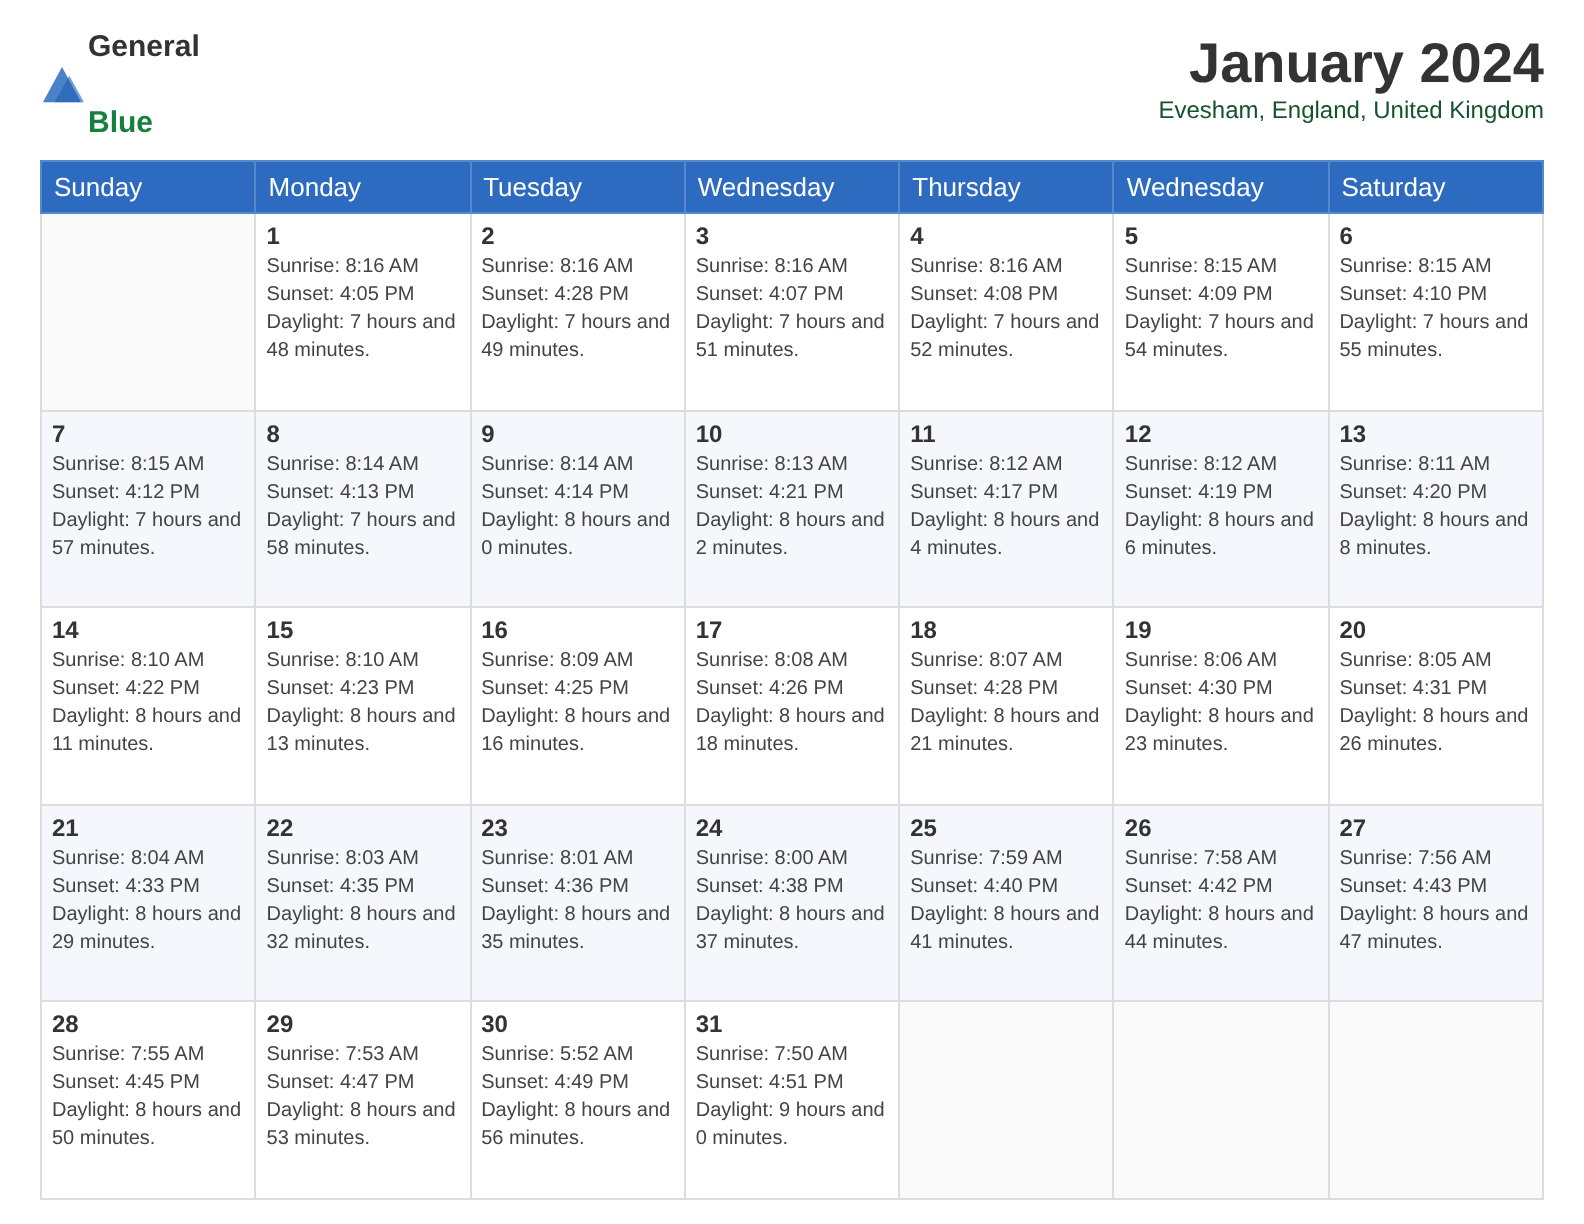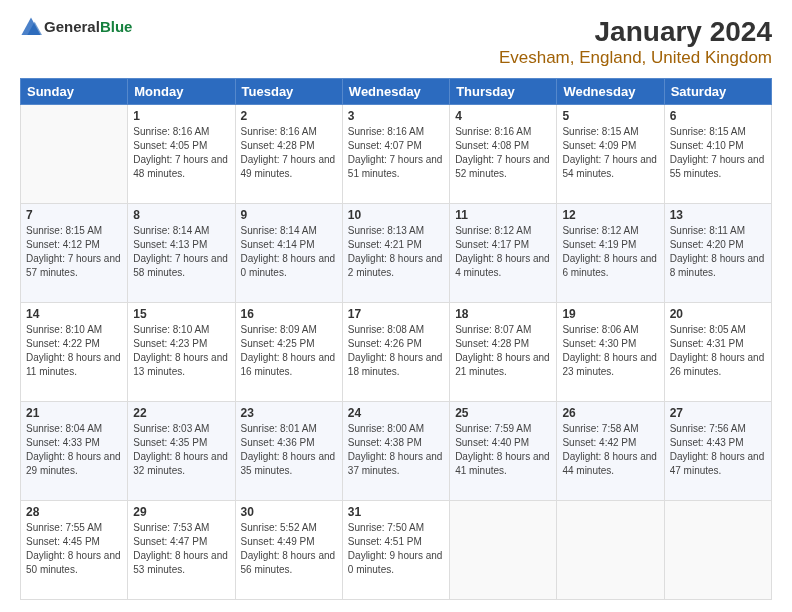--- a/index.html
+++ b/index.html
@@ -22,22 +22,23 @@
       justify-content: space-between;
       align-items: flex-start;
       margin-bottom: 10px;
     }
     .logo {
       display: flex;
       align-items: center;
     }
     .logo-text {
       display: flex;
-      flex-direction: row;
+      flex-direction: column;
       line-height: 1.1;
+      gap: 21px;
     }
     .logo-general {
       font-size: 15px;
       font-weight: bold;
       color: #333;
     }
     .logo-blue {
       font-size: 15px;
       font-weight: bold;
       color: #15803d;
@@ -50,36 +51,36 @@
     .title-section {
       text-align: right;
       margin-left: 20px;
     }
     .calendar-title {
       font-size: 28px;
       font-weight: bold;
       color: #333;
     }
     .calendar-subtitle {
-      font-size: 17px;
-      color: #a16207;
+      font-size: 12px;
+      color: #14532d;
     }
     .calendar-table {
       width: 100%;
       border-collapse: collapse;
       flex: 1;
       table-layout: fixed;
     }
     .calendar-table th {
       background-color: #2c6bbf;
       color: #fff;
       text-align: left;
       padding: 5px 6px;
       font-size: 13px;
-      font-weight: bold;
+      font-weight: normal;
       border: 1px solid #5588cc;
       margin-top: 16px;
     }
     .calendar-table td {
       vertical-align: top;
       padding: 4px 5px;
       border: 1px solid #ddd;
       font-size: 10.5px;
       color: #333;
       background: #fff;

